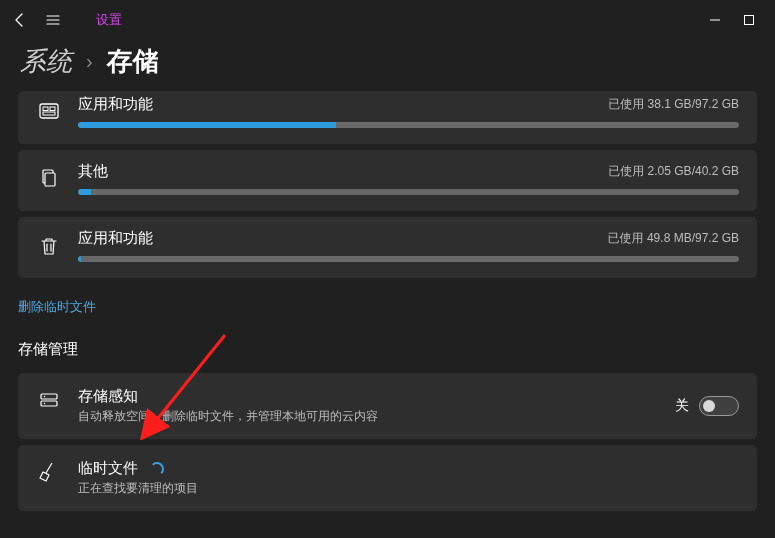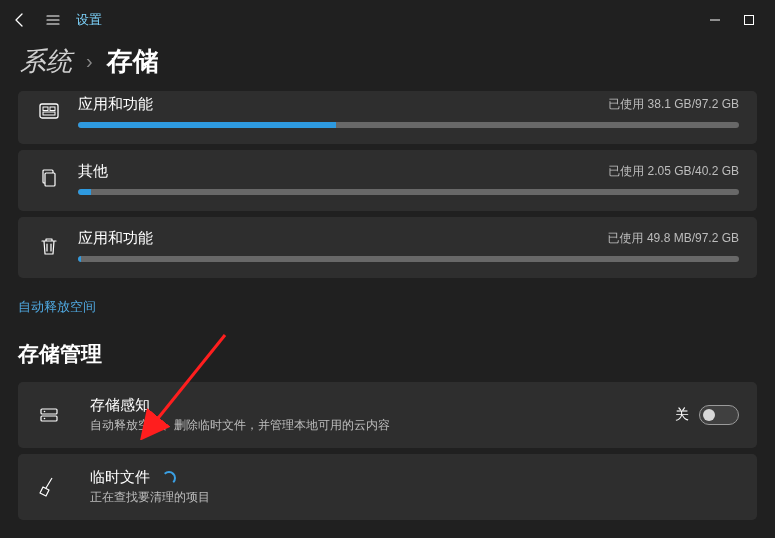--- a/index.html
+++ b/index.html
@@ -98,33 +98,31 @@
 
   .link {
     color: var(--link);
     padding: 14px 18px 24px 18px;
     font-size:13px;
     cursor:pointer;
   }
 
   .section-hdr {
     padding: 0 18px 14px 18px;
-    font-size:21px;
-    color: var(--text);
-    font-weight: bold;
+    font-size:15px;
+    color: var(--text);
   }
 
   .setcard {
     background: var(--bg-card);
     border-radius: 5px;
     margin: 0 18px 6px 18px;
     padding: 14px 18px;
     display:flex;
-    align-items:center;
-    gap: 28px;
+    gap: 16px;
   }
   .setcard .set-icon {
     width:26px; height:26px; flex:0 0 26px;
     display:flex; align-items:center; justify-content:center;
     color: var(--text);
   }
   .setcard .set-body { flex:1; min-width:0; }
   .setcard .set-title { font-size:15px; display:flex; align-items:center; gap:12px; }
   .setcard .set-sub { font-size:12px; color: var(--text-dim2); margin-top:2px; }
 
@@ -170,21 +168,21 @@
     <div class="iconbtn">
       <svg width="16" height="16" viewBox="0 0 16 16">
           <path d="M11 2 L5 8 L11 14" stroke="currentColor" stroke-width="1.3" fill="none" stroke-linecap="round" stroke-linejoin="round"></path>
         </svg>
     </div>
     <div class="iconbtn">
       <svg width="16" height="16" viewBox="0 0 16 16">
           <path d="M2 4 H14 M2 8 H14 M2 12 H14" stroke="currentColor" stroke-width="1.2" stroke-linecap="round"></path>
         </svg>
     </div>
-    <div style="font-size:13px; color:#7dd3fc; margin-left:0;">设置</div>
+    <div style="font-size:13px; color:#d946ef; margin-left:20px;">设置</div>
   </div>
   <div class="spacer"></div>
   <div class="wc">
     <div class="wcbtn">
       <svg width="12" height="12" viewBox="0 0 12 12">
           <path d="M1 6 H11" stroke="#fff" stroke-width="1"></path>
         </svg>
     </div>
     <div class="wcbtn">
       <svg width="12" height="12" viewBox="0 0 12 12">
@@ -252,21 +250,21 @@
         <span class="usage">已使用 49.8 MB/97.2 GB</span>
       </div>
       <div class="bar">
           <div class="fill" style="width:0.5%"></div>
         </div>
     </div>
   </div>
 
 </div>
 
-<div class="link">自动释放空间</div>
+<div class="link">删除临时文件</div>
 
 <div class="section-hdr">存储管理</div>
 
 <div class="setcard">
   <div class="set-icon">
     <svg width="22" height="22" viewBox="0 0 22 22">
         <rect x="3" y="5" width="16" height="5" rx="1" stroke="#fff" stroke-width="1.2" fill="none"></rect>
         <rect x="3" y="12" width="16" height="5" rx="1" stroke="#fff" stroke-width="1.2" fill="none"></rect>
         <circle cx="6.5" cy="7.5" r="0.8" fill="#fff"></circle>
         <circle cx="6.5" cy="14.5" r="0.8" fill="#fff"></circle>

